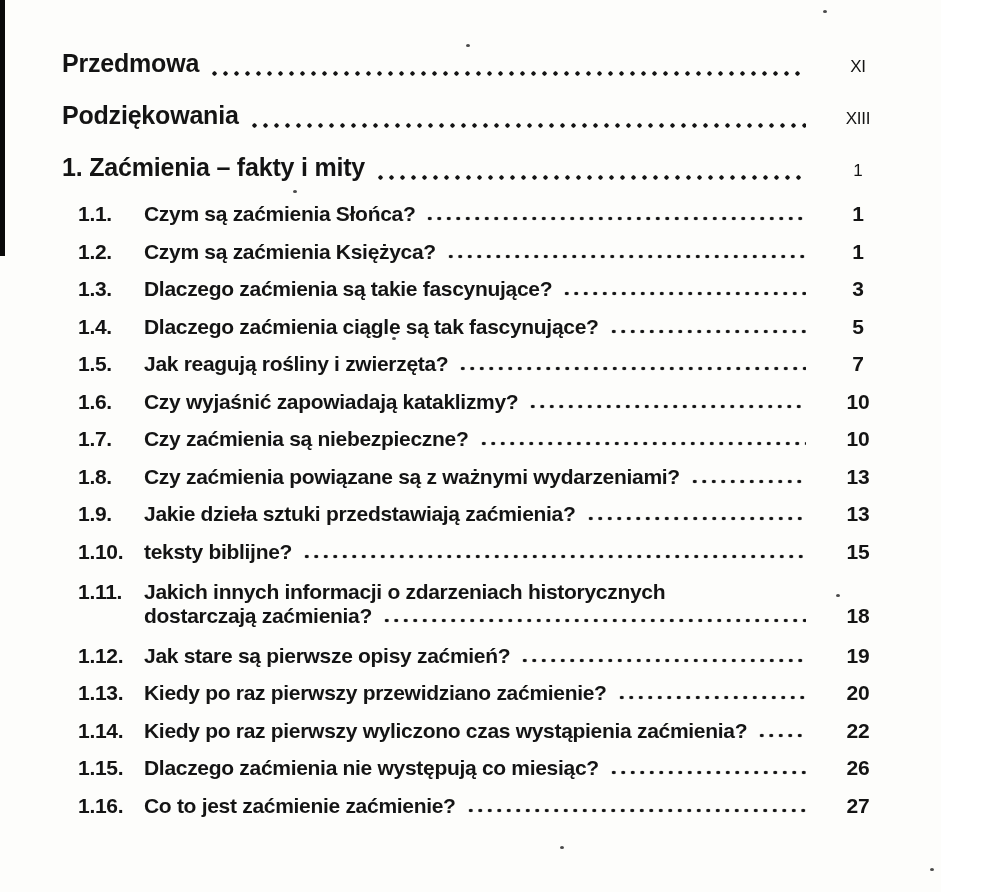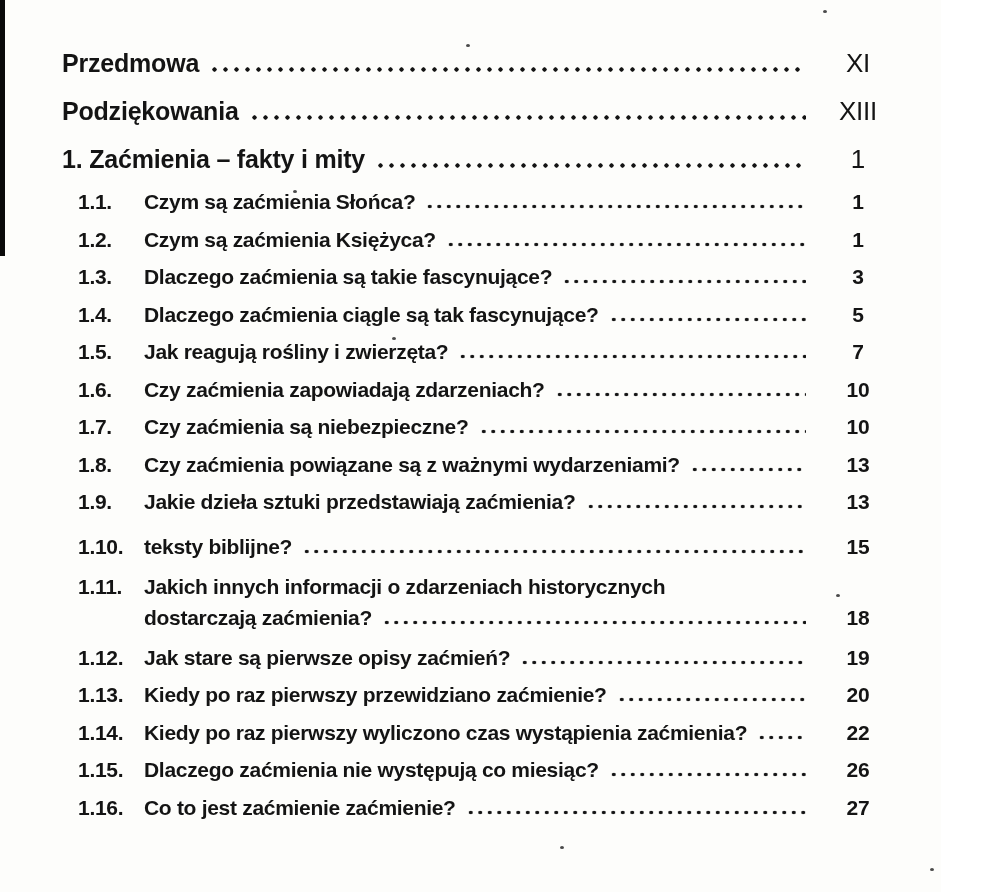--- a/index.html
+++ b/index.html
@@ -19,35 +19,35 @@
   }
   .chapter { margin-bottom:16px; }
   .item {
     font-size:21px; font-weight:600; line-height:24px;
     margin-bottom:13.5px; margin-left:16px; letter-spacing:-0.3px;
   }
   .item.two { margin-bottom:16px; }
   .num { flex:0 0 auto; width:58px; text-align:left; margin-right:8px; white-space:nowrap; }
   .lbl { flex:0 1 auto; white-space:nowrap; }
   .cont { flex:1 1 auto; min-width:0; }
-  .l2 { display:flex; align-items:flex-start; margin-top:7px; }
+  .l2 { display:flex; align-items:flex-start; }
   .dots {
     flex:1 1 auto; align-self:stretch; min-width:30px;
     margin:0 14px 0 10px;
     background-image:radial-gradient(circle, currentColor 1.6px, transparent 2.1px);
     background-size:9.5px 5px;
     background-repeat:repeat-x;
     background-position:left 0 bottom 5px;
   }
   .front .dots, .chapter .dots {
     background-image:radial-gradient(circle, currentColor 1.9px, transparent 2.4px);
     background-size:11px 5px;
     background-position:left 0 bottom 6px;
   }
-  .pg { flex:0 0 auto; width:76px; text-align:center; font-weight:400; font-size:26px; }
+  .pg { flex:0 0 auto; width:76px; text-align:center; font-weight:400; font-size:17px; }
   .item .pg { font-weight:600; font-size:21px; }
   .artifact-line { position:absolute; left:0; top:0; width:5px; height:256px; background:#0a0a0a; }
   .speck { position:absolute; width:4px; height:3px; background:#4a4a4a; border-radius:50%; }
 </style>
 </head>
 <body>
 
 <div class="page" style="background: rgb(253, 253, 251); color: rgb(20, 20, 20);">
   <div class="artifact-line"></div>
 
@@ -99,21 +99,21 @@
 
   <div class="row item">
     <span class="num">1.5.</span>
     <span class="lbl">Jak reagują rośliny i zwierzęta?</span>
     <span class="dots"></span>
     <span class="pg">7</span>
   </div>
 
   <div class="row item">
     <span class="num">1.6.</span>
-    <span class="lbl">Czy zaćmienia zapowiadają zdarzeniach?</span>
+    <span class="lbl">Czy wyjaśnić zapowiadają kataklizmy?</span>
     <span class="dots"></span>
     <span class="pg">10</span>
   </div>
 
   <div class="row item">
     <span class="num">1.7.</span>
     <span class="lbl">Czy zaćmienia są niebezpieczne?</span>
     <span class="dots"></span>
     <span class="pg">10</span>
   </div>

